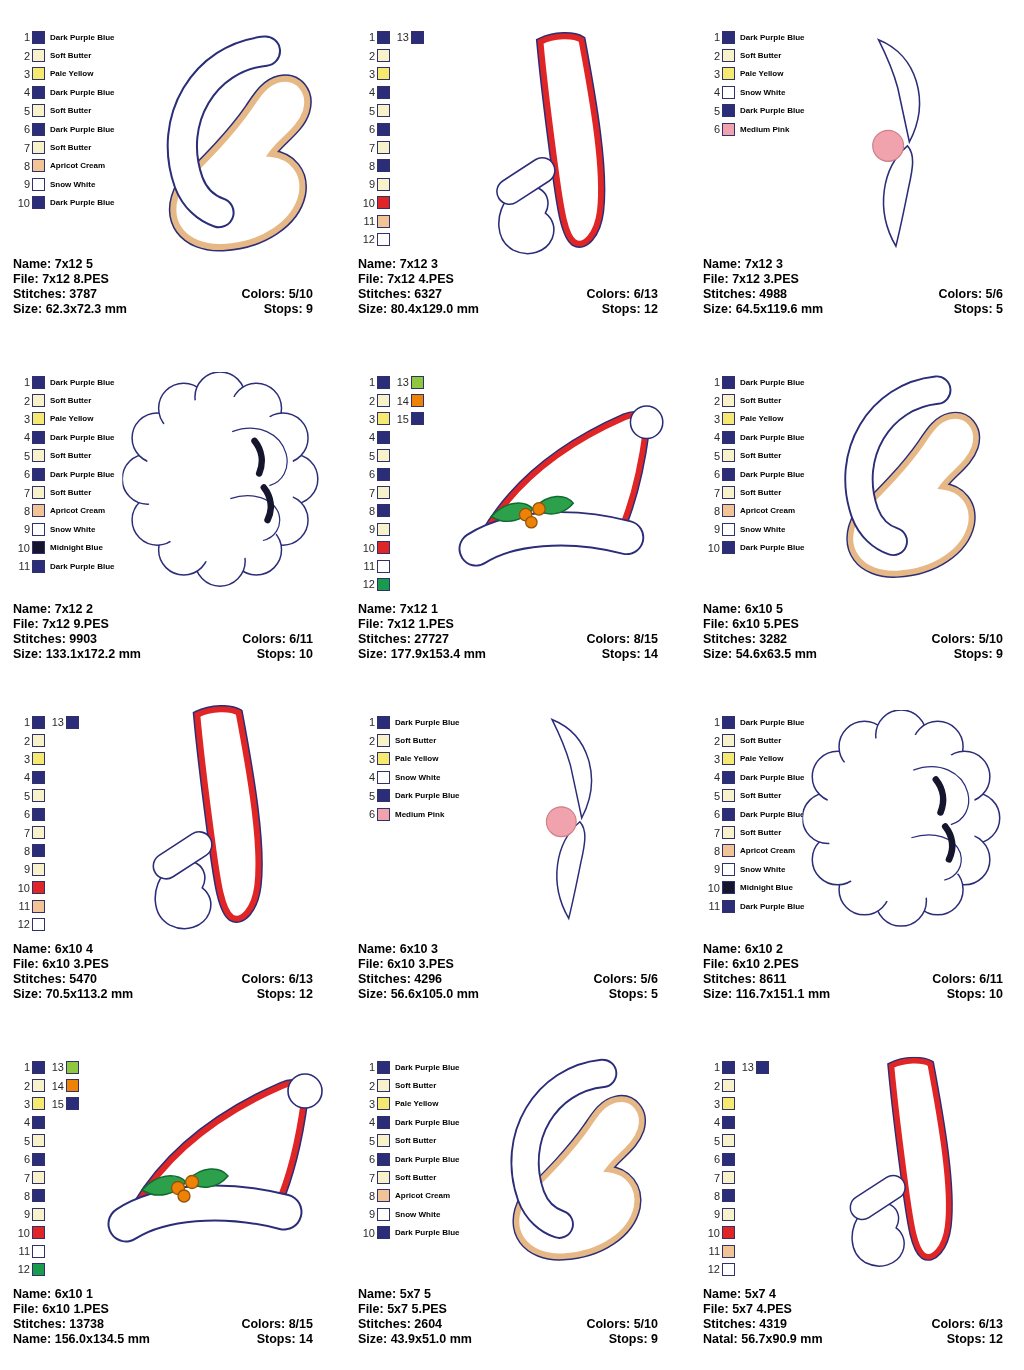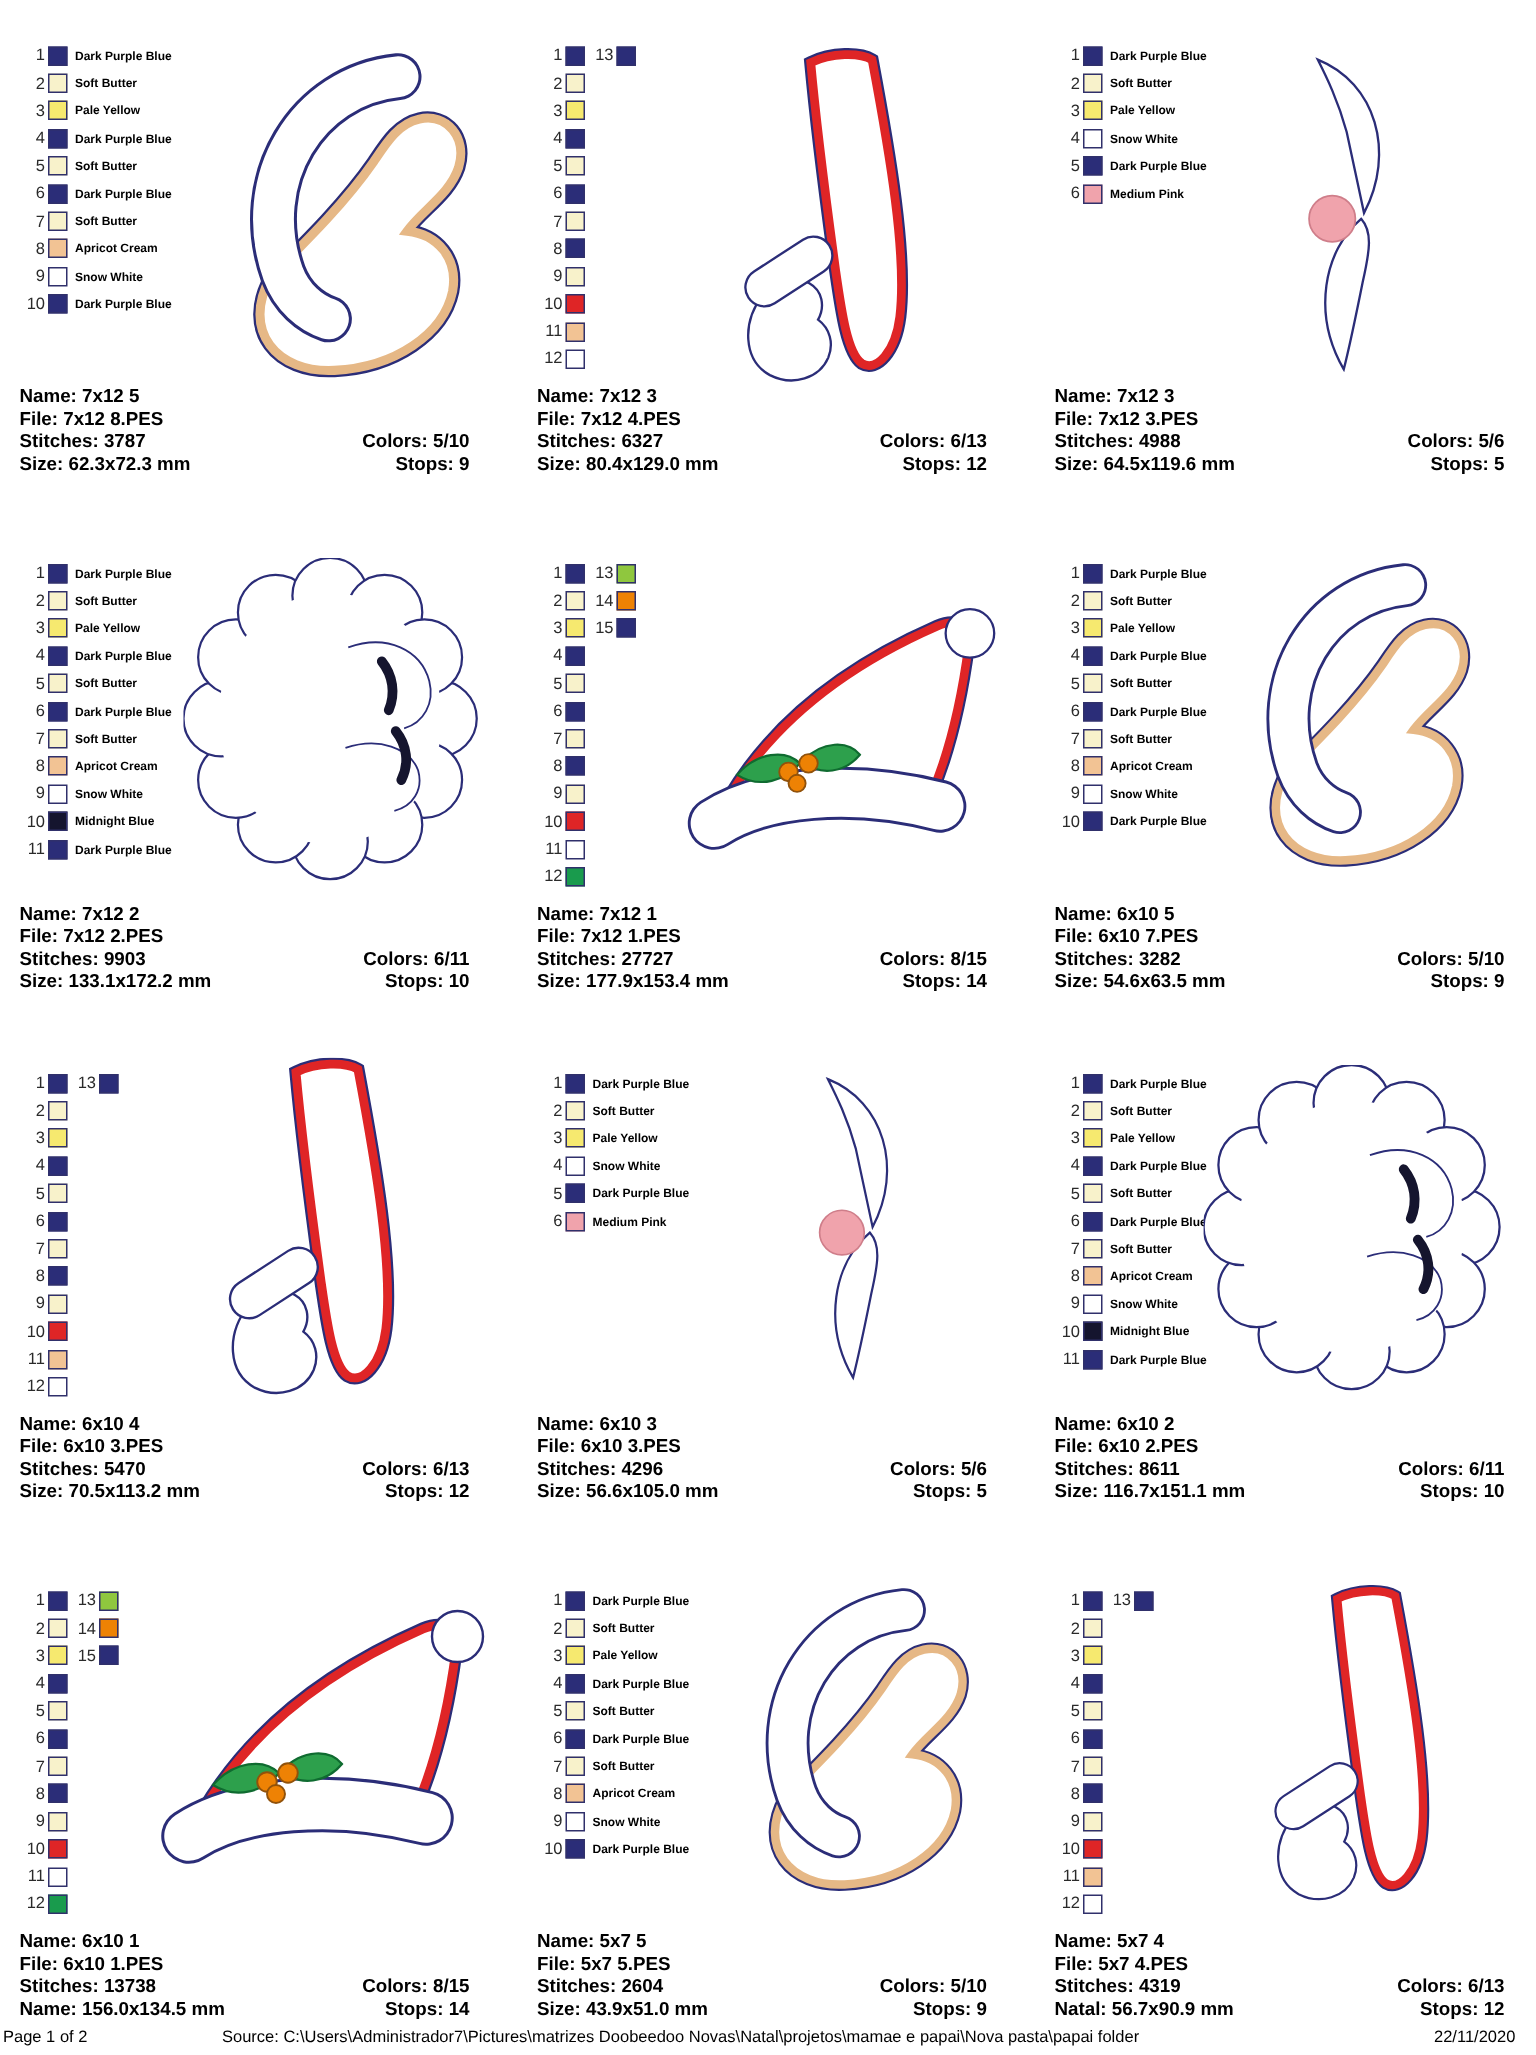--- a/index.html
+++ b/index.html
@@ -73,25 +73,20 @@
       <path d="M44,136 C58,120 78,118 88,128 C78,140 60,146 44,136 Z" fill="#2da04c" stroke="#0f6b30" stroke-width="1.5"></path>
       <path d="M90,126 C104,112 122,112 130,122 C120,134 102,138 90,126 Z" fill="#2da04c" stroke="#0f6b30" stroke-width="1.5"></path>
       <circle cx="80" cy="134" r="6.5" fill="#ee8204" stroke="#91520b" stroke-width="1.3"></circle>
       <circle cx="94" cy="128" r="6.5" fill="#ee8204" stroke="#91520b" stroke-width="1.3"></circle>
       <circle cx="86" cy="142" r="6" fill="#ee8204" stroke="#91520b" stroke-width="1.3"></circle>
     </symbol>
   </defs>
 </svg>
 
 <div class="page" id="page">
-  <div class="footer">
-    <span class="f-page">Page 1 of 2</span>
-    <span class="f-src">Source: C:\Users\Administrador7\Pictures\matrizes Doobeedoo Novas\Natal\projetos\mamae e papai\Nova pasta\papai folder</span>
-    <span class="f-date">22/11/2020</span>
-  </div>
 <div class="cell" style="left: 0px; top: 20px;">
     <div class="threads">
         <div class="trow">
           <span class="tnum">1</span>
           <span class="tsw" style="background: rgb(43, 45, 120);"></span>
           <span class="tlabel">Dark Purple Blue</span>
         </div>
         <div class="trow">
           <span class="tnum">2</span>
           <span class="tsw" style="background: rgb(248, 242, 203);"></span>
@@ -343,21 +338,21 @@
         </div>
       </div>
     <div class="art" style="left: 110px; top: 7px;"><svg width="222" height="216" viewBox="0 0 212 232">
           <use href="#sym-beard"></use>
         </svg></div>
     <div class="info">
       <div class="irow">
           <span>Name: 7x12 2</span>
         </div>
       <div class="irow">
-          <span>File: 7x12 2.PES</span>
+          <span>File: 7x12 9.PES</span>
         </div>
       <div class="irow">
           <span>Stitches: 9903</span>
           <span>Colors: 6/11</span>
         </div>
       <div class="irow">
           <span>Size: 133.1x172.2 mm</span>
           <span>Stops: 10</span>
         </div>
     </div>
@@ -493,21 +488,21 @@
         </div>
       </div>
     <div class="art" style="left: 108px; top: 10px;"><svg width="200" height="208" viewBox="0 0 210 220">
           <use href="#sym-mitten"></use>
         </svg></div>
     <div class="info">
       <div class="irow">
           <span>Name: 6x10 5</span>
         </div>
       <div class="irow">
-          <span>File: 6x10 7.PES</span>
+          <span>File: 6x10 5.PES</span>
         </div>
       <div class="irow">
           <span>Stitches: 3282</span>
           <span>Colors: 5/10</span>
         </div>
       <div class="irow">
           <span>Size: 54.6x63.5 mm</span>
           <span>Stops: 9</span>
         </div>
     </div>

